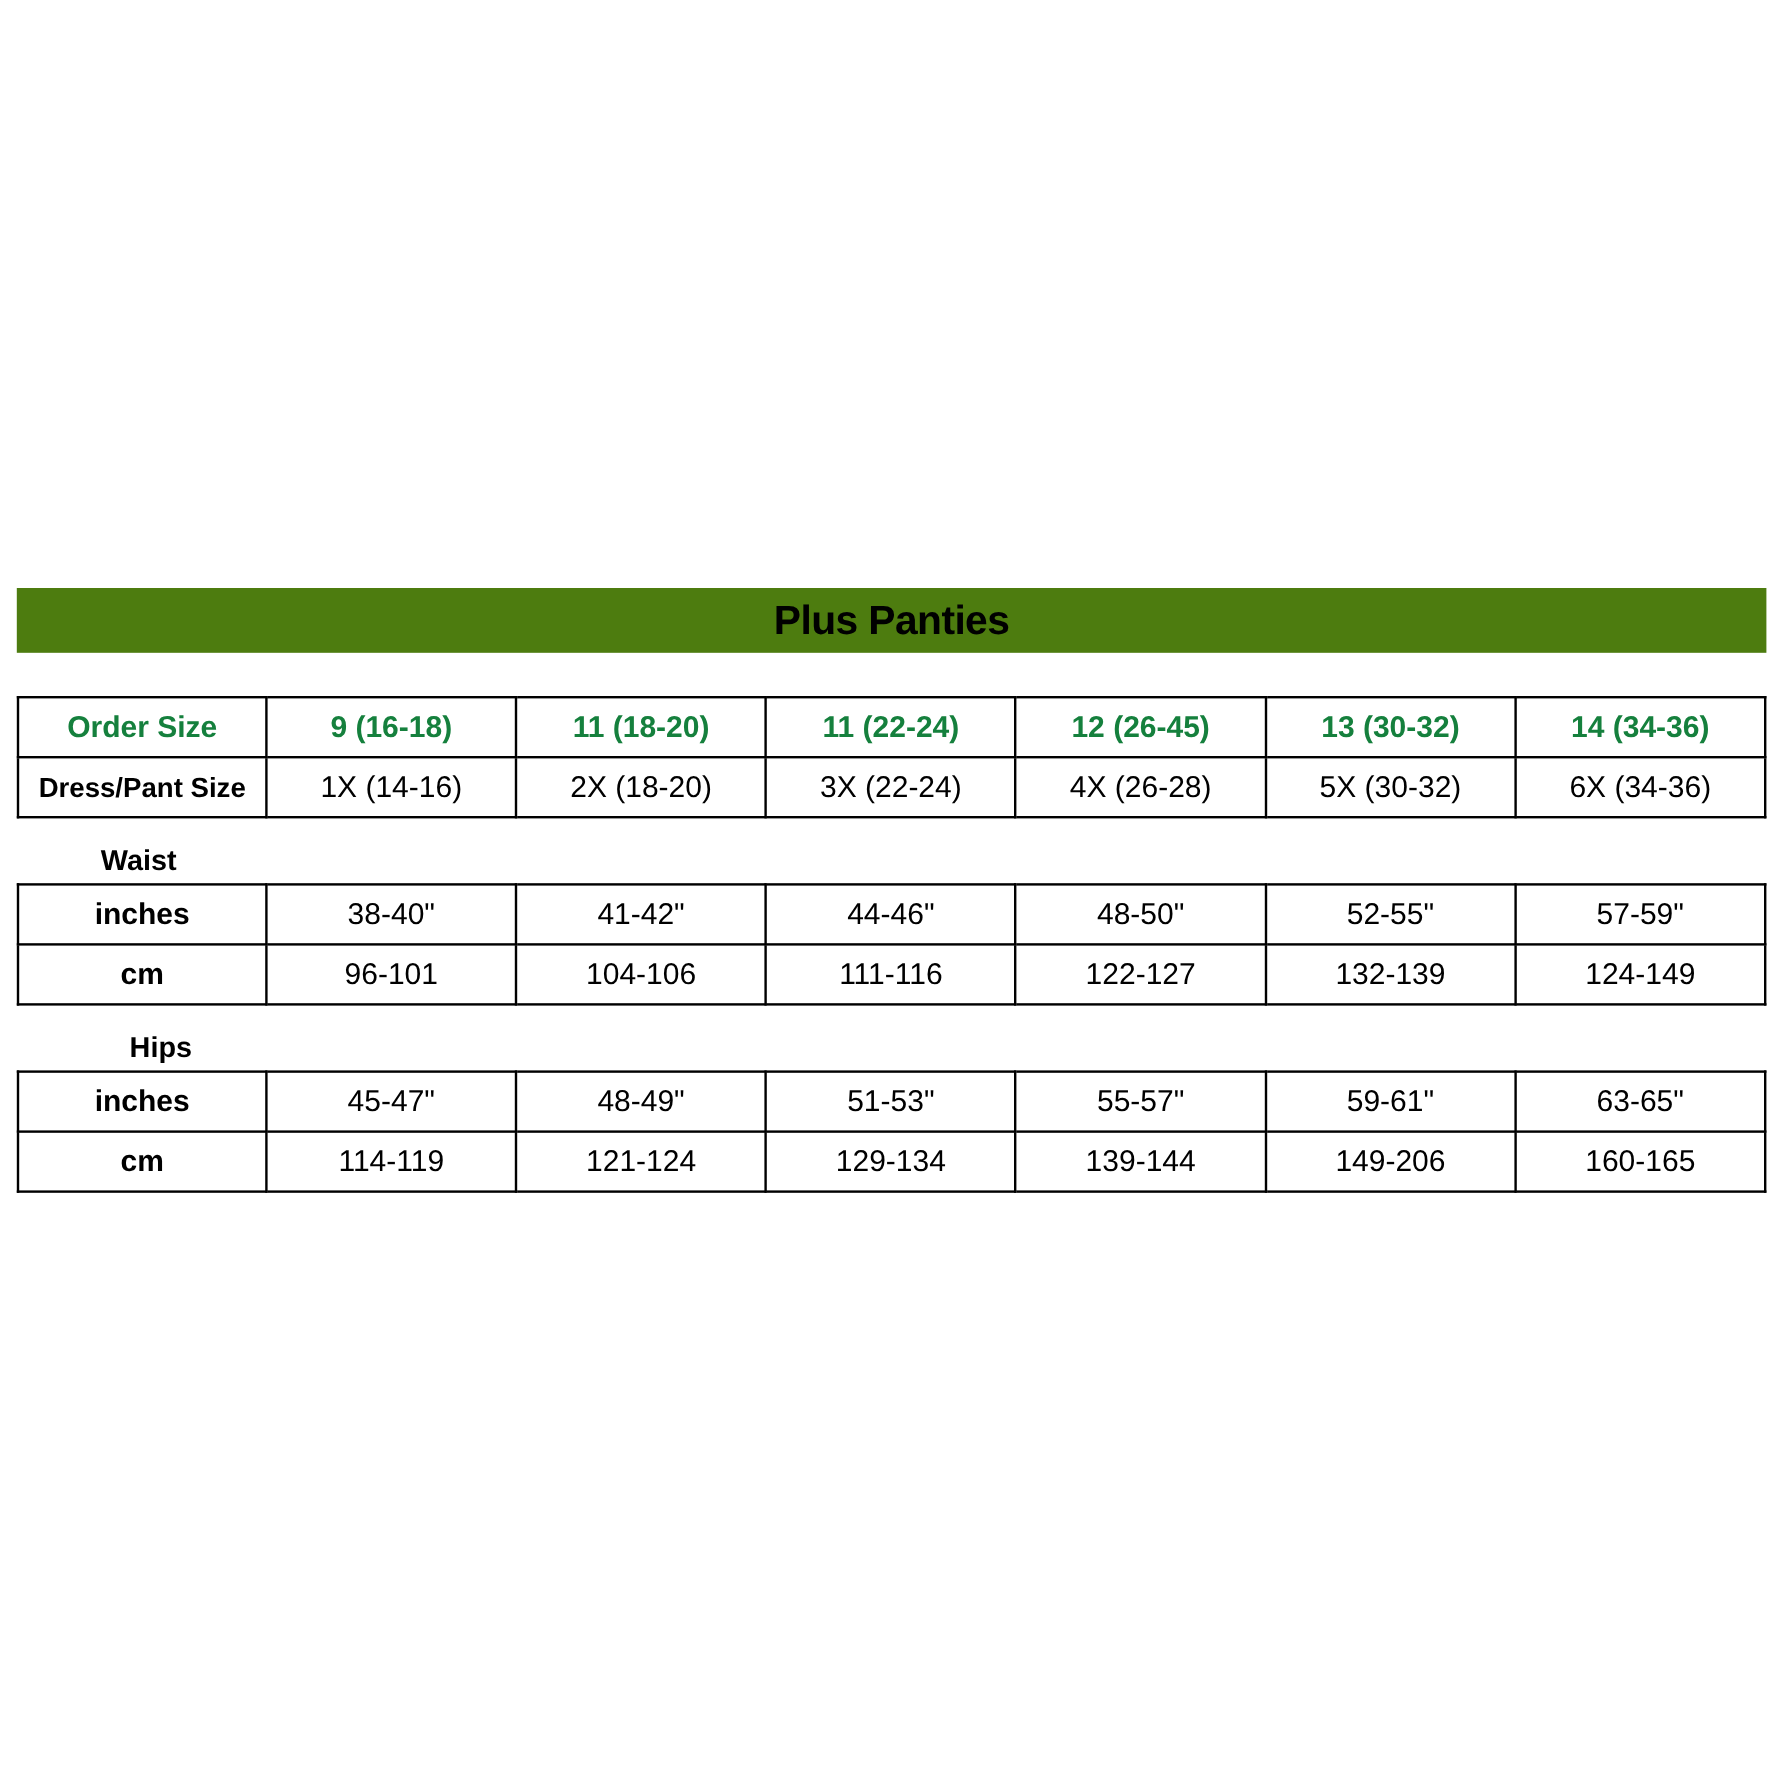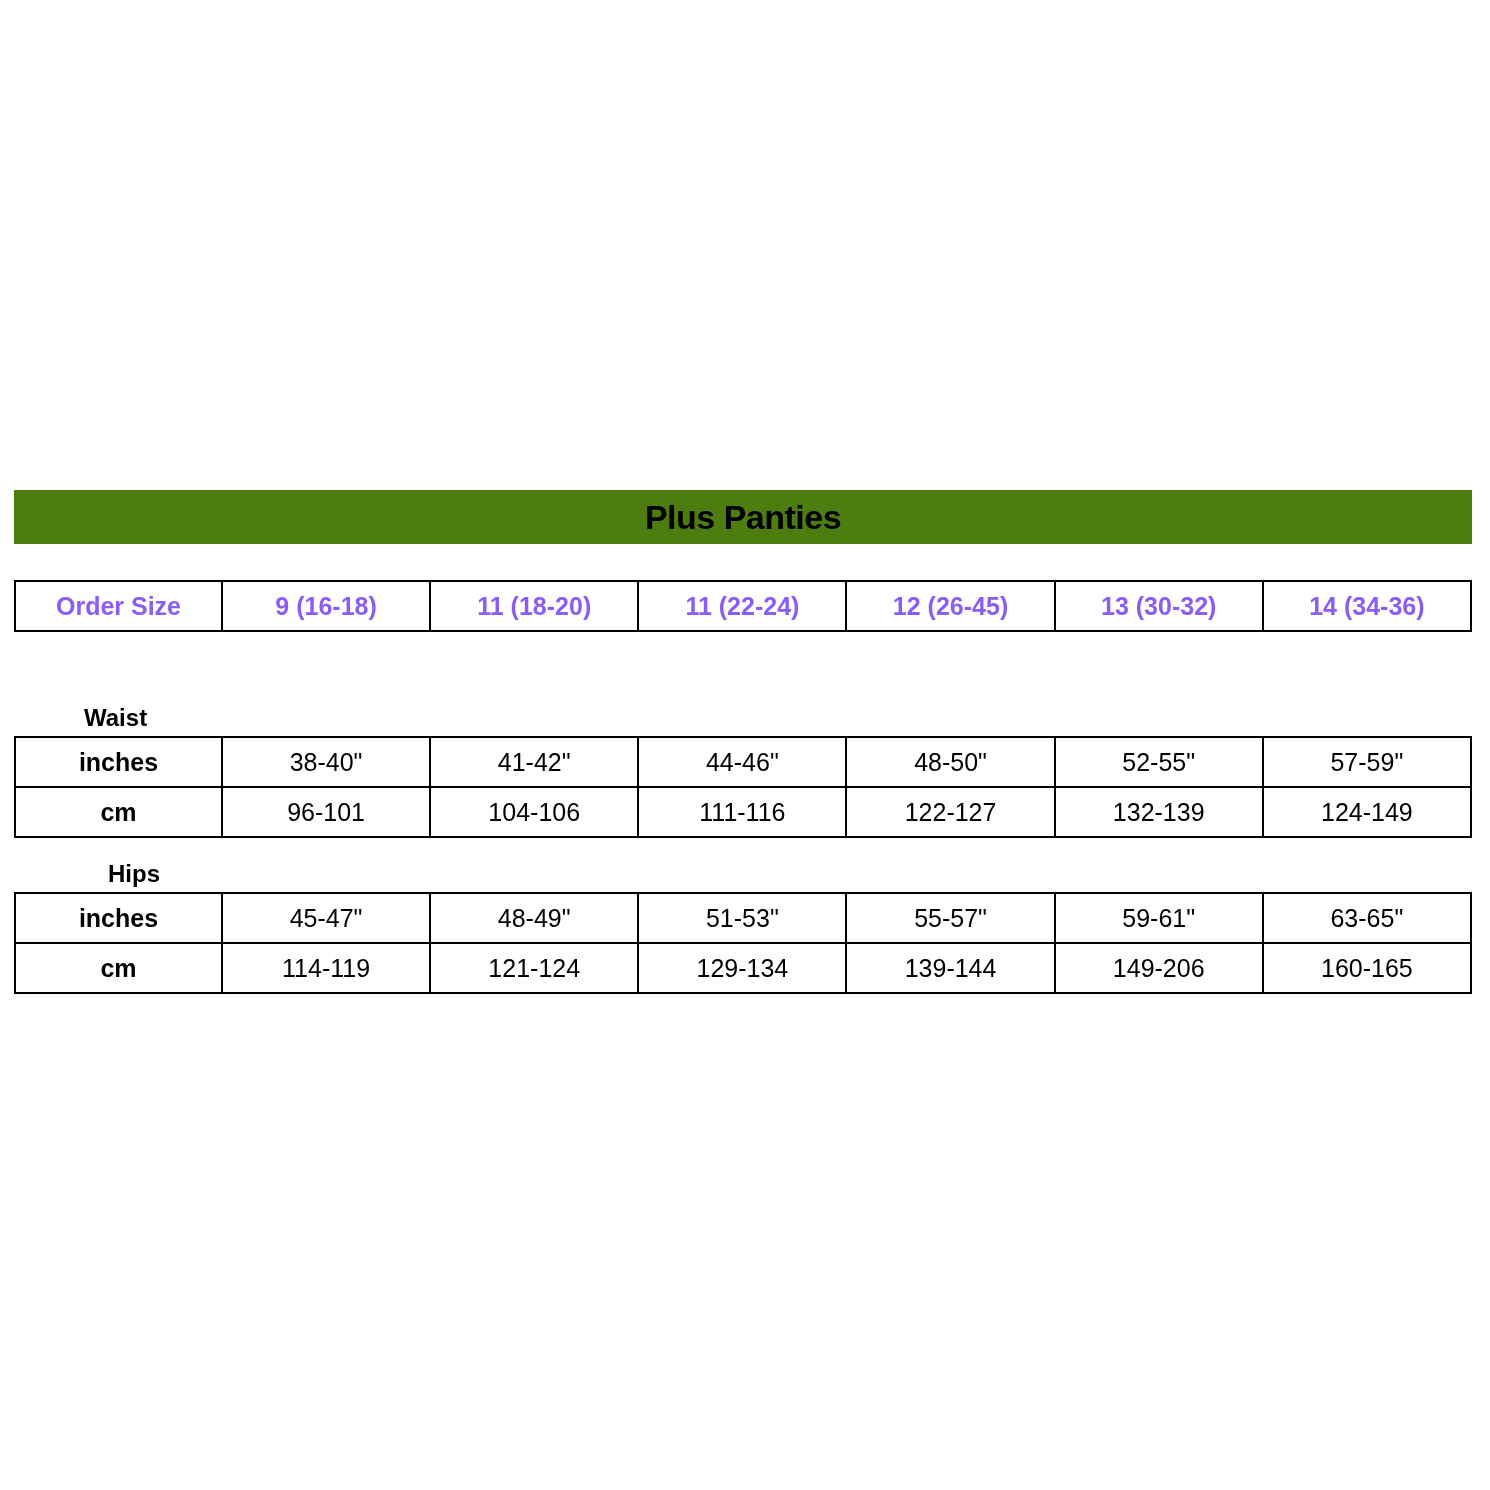--- a/index.html
+++ b/index.html
@@ -3,21 +3,21 @@
 <meta charset="utf-8">
 <style>
   html, body { margin:0; padding:0; background:#ffffff; }
   body { width:1490px; height:1490px; position:relative; font-family:"Liberation Sans", sans-serif; color:#000; overflow:hidden; }
   .banner { position:absolute; left:14px; top:490px; width:1458px; height:54px; background:#4d7c0f; display:flex; align-items:center; justify-content:center; }
   .banner span { font-weight:bold; font-size:34px; letter-spacing:-0.5px; }
   table { position:absolute; left:14px; border-collapse:collapse; table-layout:fixed; width:1458px; }
   td { border:2px solid #000; height:48px; text-align:center; vertical-align:middle; font-size:25px; padding:0; }
   td.label { font-weight:bold; }
   td.col0 { width:205px; }
-  .red td { color:#8b5cf6; font-weight:bold; }
+  .red td { color:#15803d; font-weight:bold; }
   .section { position:absolute; font-weight:bold; font-size:24px; }
   #t1 { top:580px; }
   #t2 { top:736px; }
   #t3 { top:892px; }
 </style>
 </head>
 <body>
 
 <div class="banner">
   <span>Plus Panties</span>
@@ -26,20 +26,29 @@
 <table id="t1">
   <tbody>
       <tr class="red">
     <td class="col0">Order Size</td>
     <td>9 (16-18)</td>
     <td>11 (18-20)</td>
     <td>11 (22-24)</td>
     <td>12 (26-45)</td>
     <td>13 (30-32)</td>
     <td>14 (34-36)</td>
+  </tr>
+  <tr>
+    <td class="col0 label" style="font-size:23px">Dress/Pant Size</td>
+    <td>1X (14-16)</td>
+    <td>2X (18-20)</td>
+    <td>3X (22-24)</td>
+    <td>4X (26-28)</td>
+    <td>5X (30-32)</td>
+    <td>6X (34-36)</td>
   </tr>
 </tbody>
   </table>
 
 <div class="section" style="left:84px; top:704px;">Waist</div>
 
 <table id="t2">
   <tbody>
       <tr>
     <td class="col0 label">inches</td>

